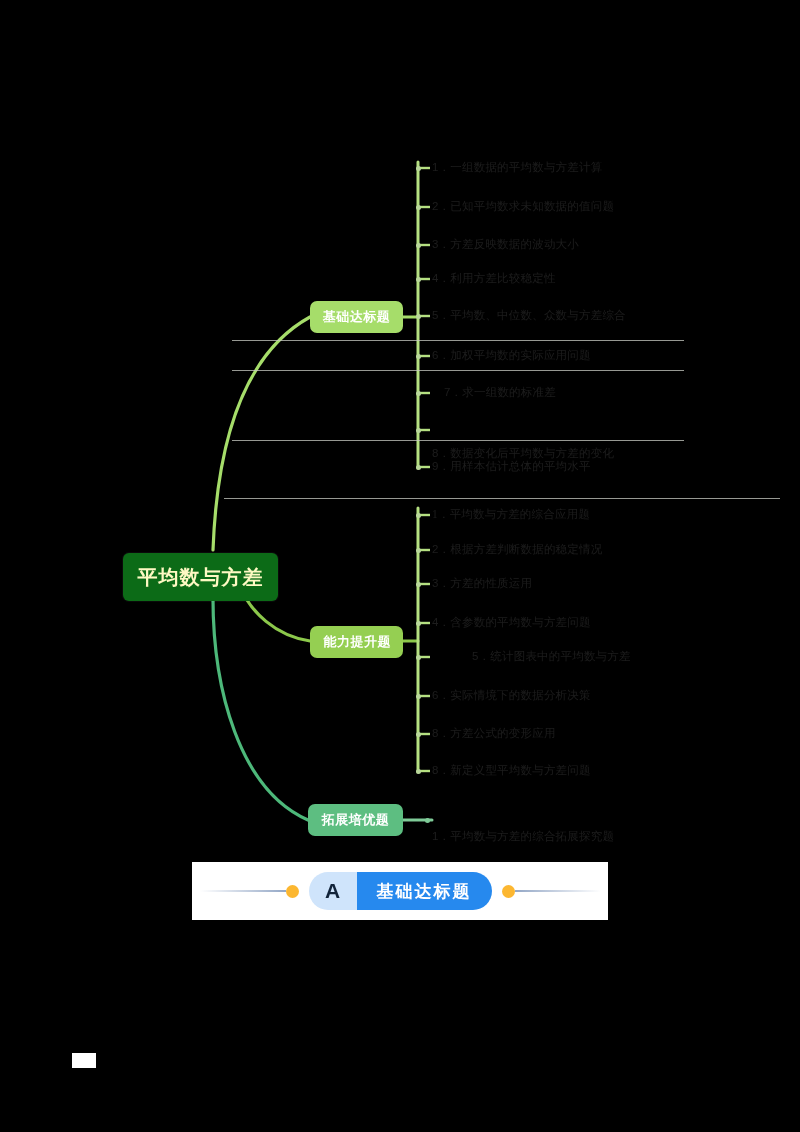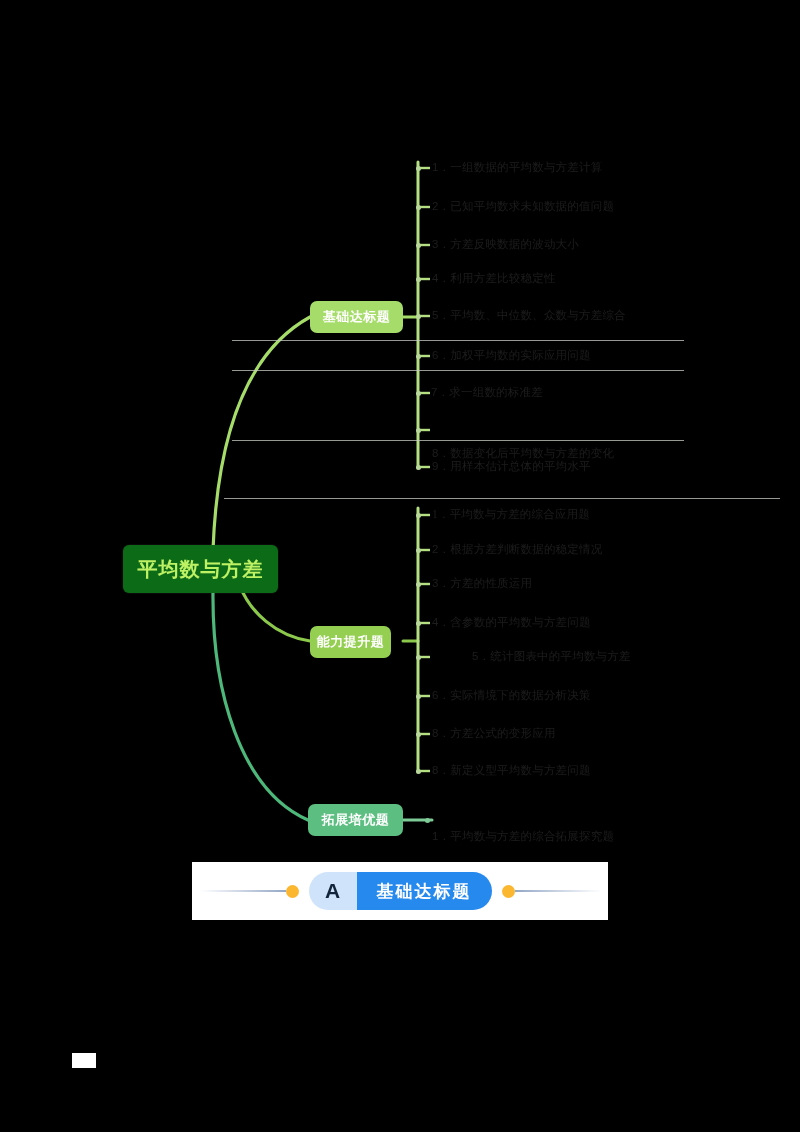--- a/index.html
+++ b/index.html
@@ -38,27 +38,28 @@
     position: absolute;
     box-sizing: border-box;
     display: flex;
     align-items: center;
     justify-content: center;
     white-space: nowrap;
   }
 
   .root-node {
     background: #0c6b17;
-    color: #bef264;
+    color: #fef9c3;
     font-size: 20px;
     font-weight: bold;
     letter-spacing: 1px;
     border-radius: 6px;
     padding: 12px 16px;
     box-shadow: 0 0 0 1px rgba(255,255,255,0.04);
+    margin-top: 8px;
   }
 
   .branch-node {
     color: #ffffff;
     font-size: 13px;
     font-weight: bold;
     letter-spacing: 0.5px;
     border-radius: 7px;
     padding: 0 12px;
   }
@@ -215,21 +216,21 @@
   <div class="rule" style="left:232px; top:340px; width:452px;"></div>
 
   <div class="node root-node" style="left:123px; top:545px; width:155px; height:48px;">
     <span>平均数与方差</span>
   </div>
 
   <div class="node branch-node branch-a" style="left:310px; top:301px; width:93px; height:32px;">
     <span>基础达标题</span>
   </div>
 
-  <div class="node branch-node branch-b" style="left:310px; top:626px; width:81px; height:32px;">
+  <div class="node branch-node branch-b" style="left:310px; top:626px; width:93px; height:32px;justify-content:flex-end;">
     <span>能力提升题</span>
   </div>
 
   <div class="node branch-node branch-c" style="left:308px; top:804px; width:95px; height:32px;align-items:center;">
     <span>拓展培优题</span>
   </div>
 
   <div class="leaf" style="left:432px; top:160px;">
     <span class="leaf-text">1．一组数据的平均数与方差计算</span>
   </div>
@@ -241,21 +242,21 @@
   </div>
   <div class="leaf" style="left:432px; top:271px;">
     <span class="leaf-text">4．利用方差比较稳定性</span>
   </div>
   <div class="leaf" style="left:432px; top:308px;">
     <span class="leaf-text">5．平均数、中位数、众数与方差综合</span>
   </div>
   <div class="leaf" style="left:432px; top:348px;">
     <span class="leaf-text">6．加权平均数的实际应用问题</span>
   </div>
-  <div class="leaf" style="left:431px; top:385px;">
+  <div class="leaf" style="left:444px; top:385px;">
     <span class="leaf-text">7．求一组数的标准差</span>
   </div>
   <div class="leaf" style="left:432px; top:446px;justify-content:flex-end;">
     <span class="leaf-text">8．数据变化后平均数与方差的变化</span>
   </div>
   <div class="leaf" style="left:432px; top:459px;justify-content:flex-end;">
     <span class="leaf-text">9．用样本估计总体的平均水平</span>
   </div>
 
   <div class="leaf" style="left:432px; top:507px;font-family:Liberation Serif, serif;">

